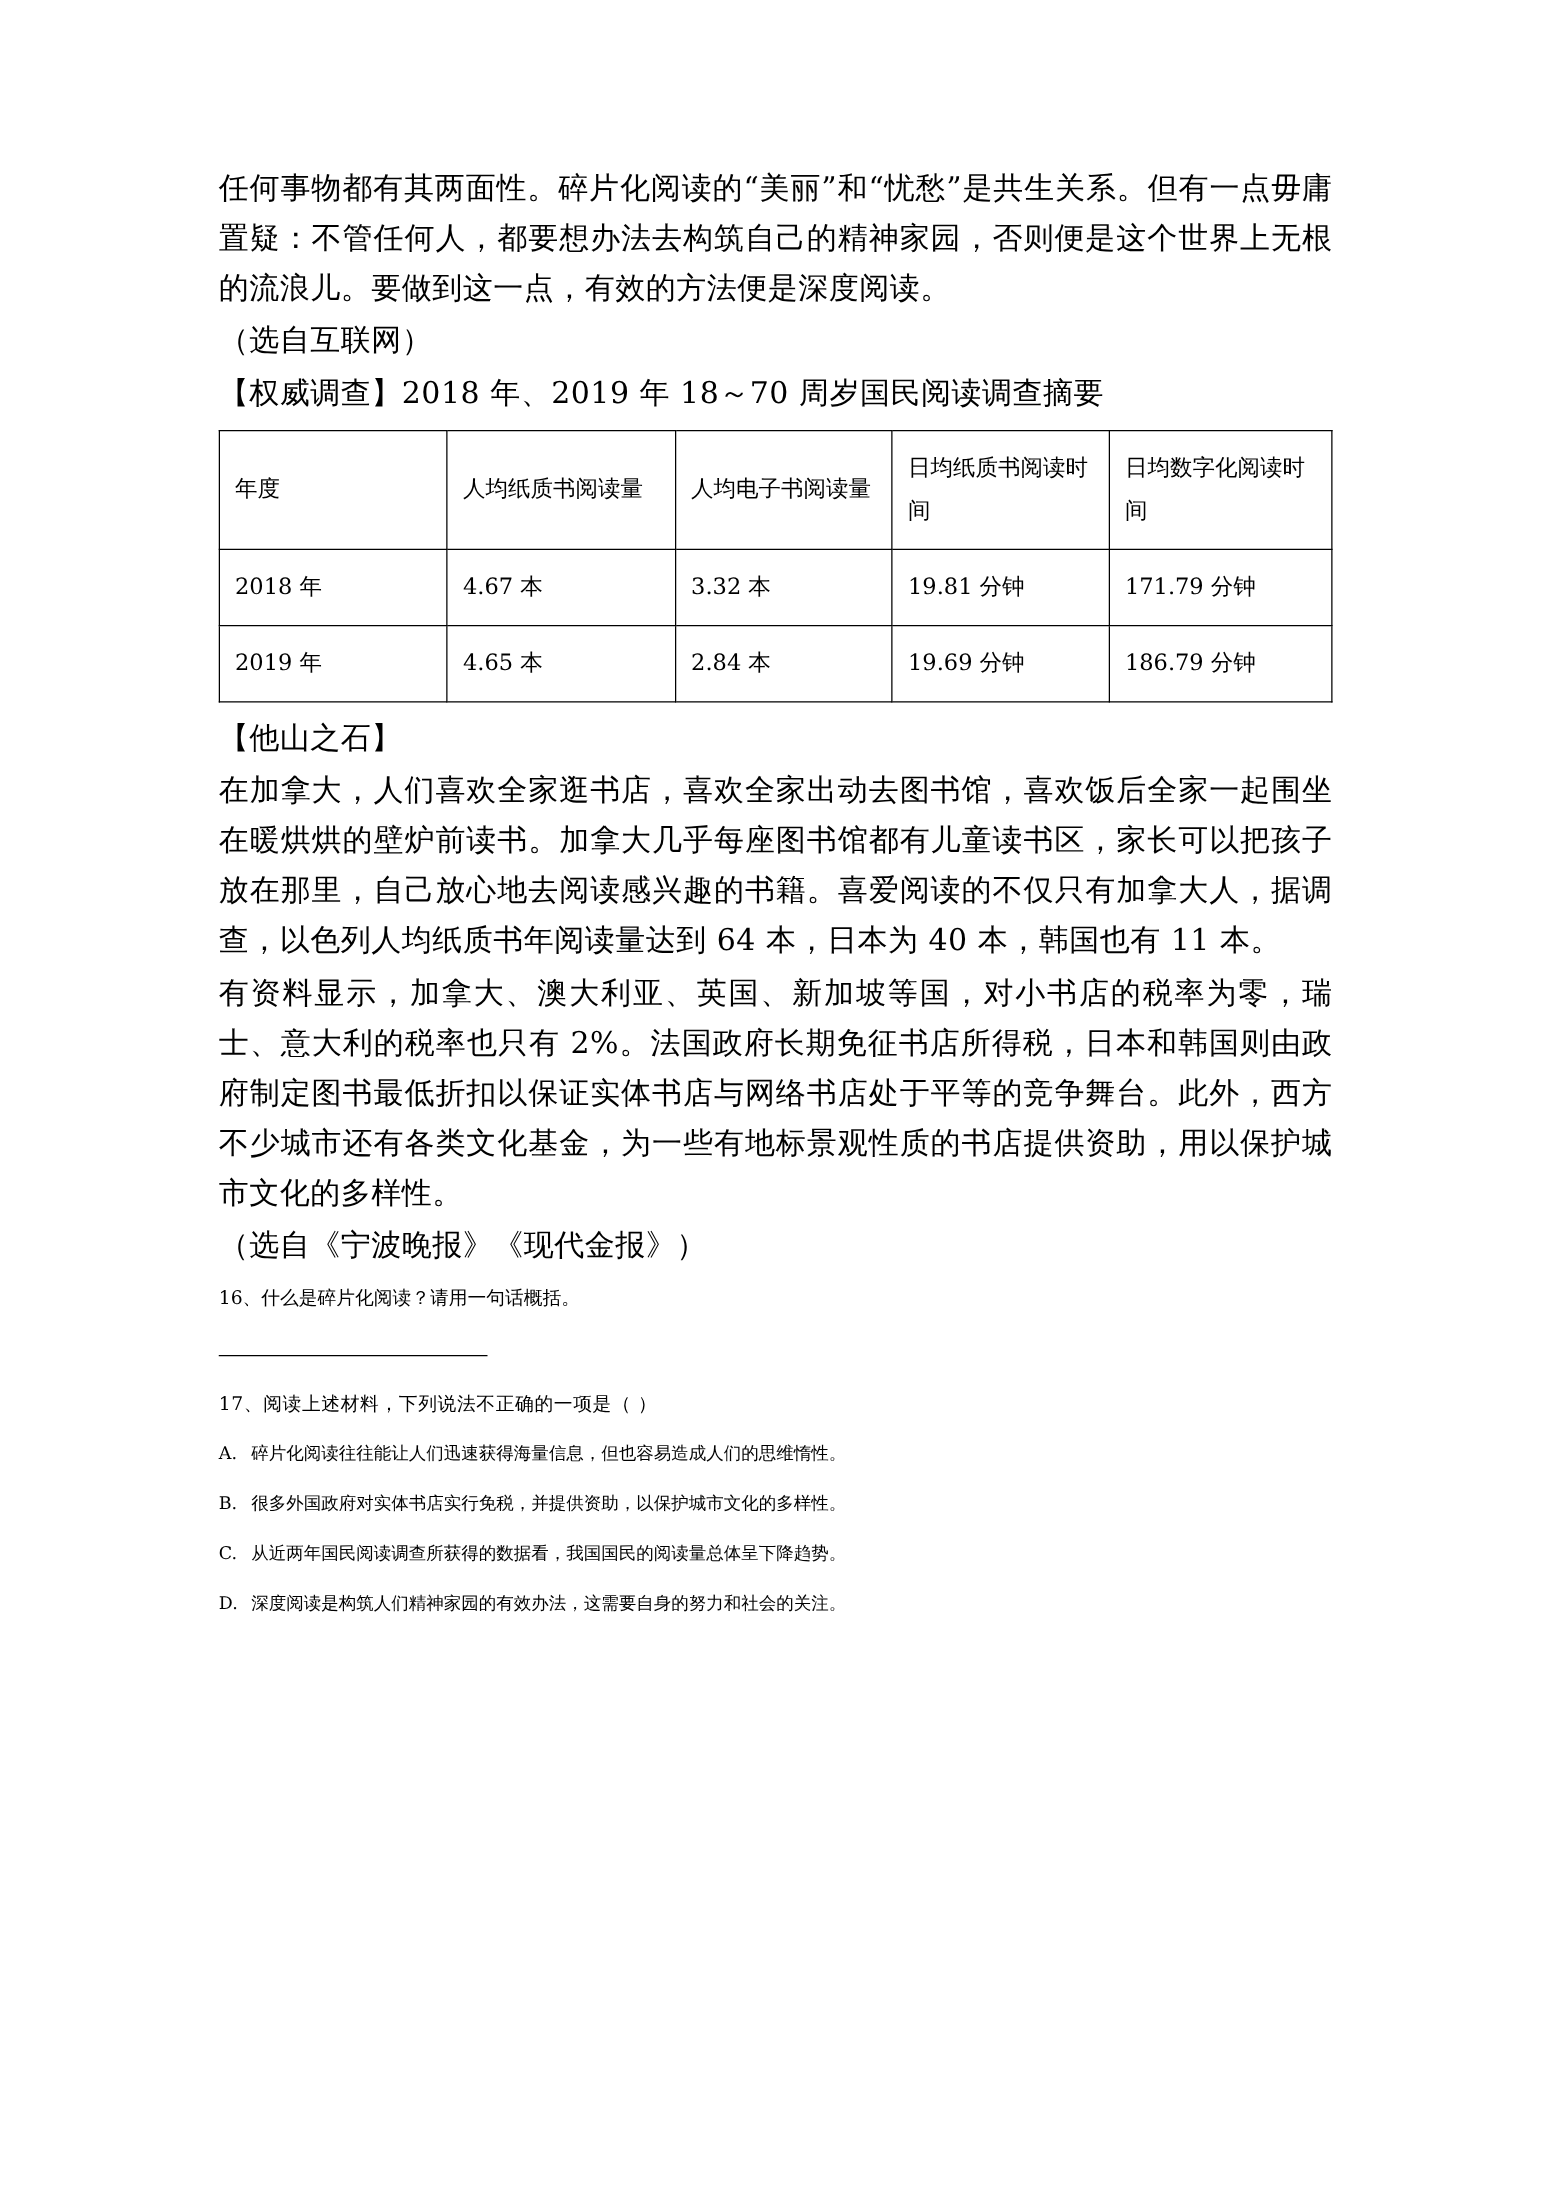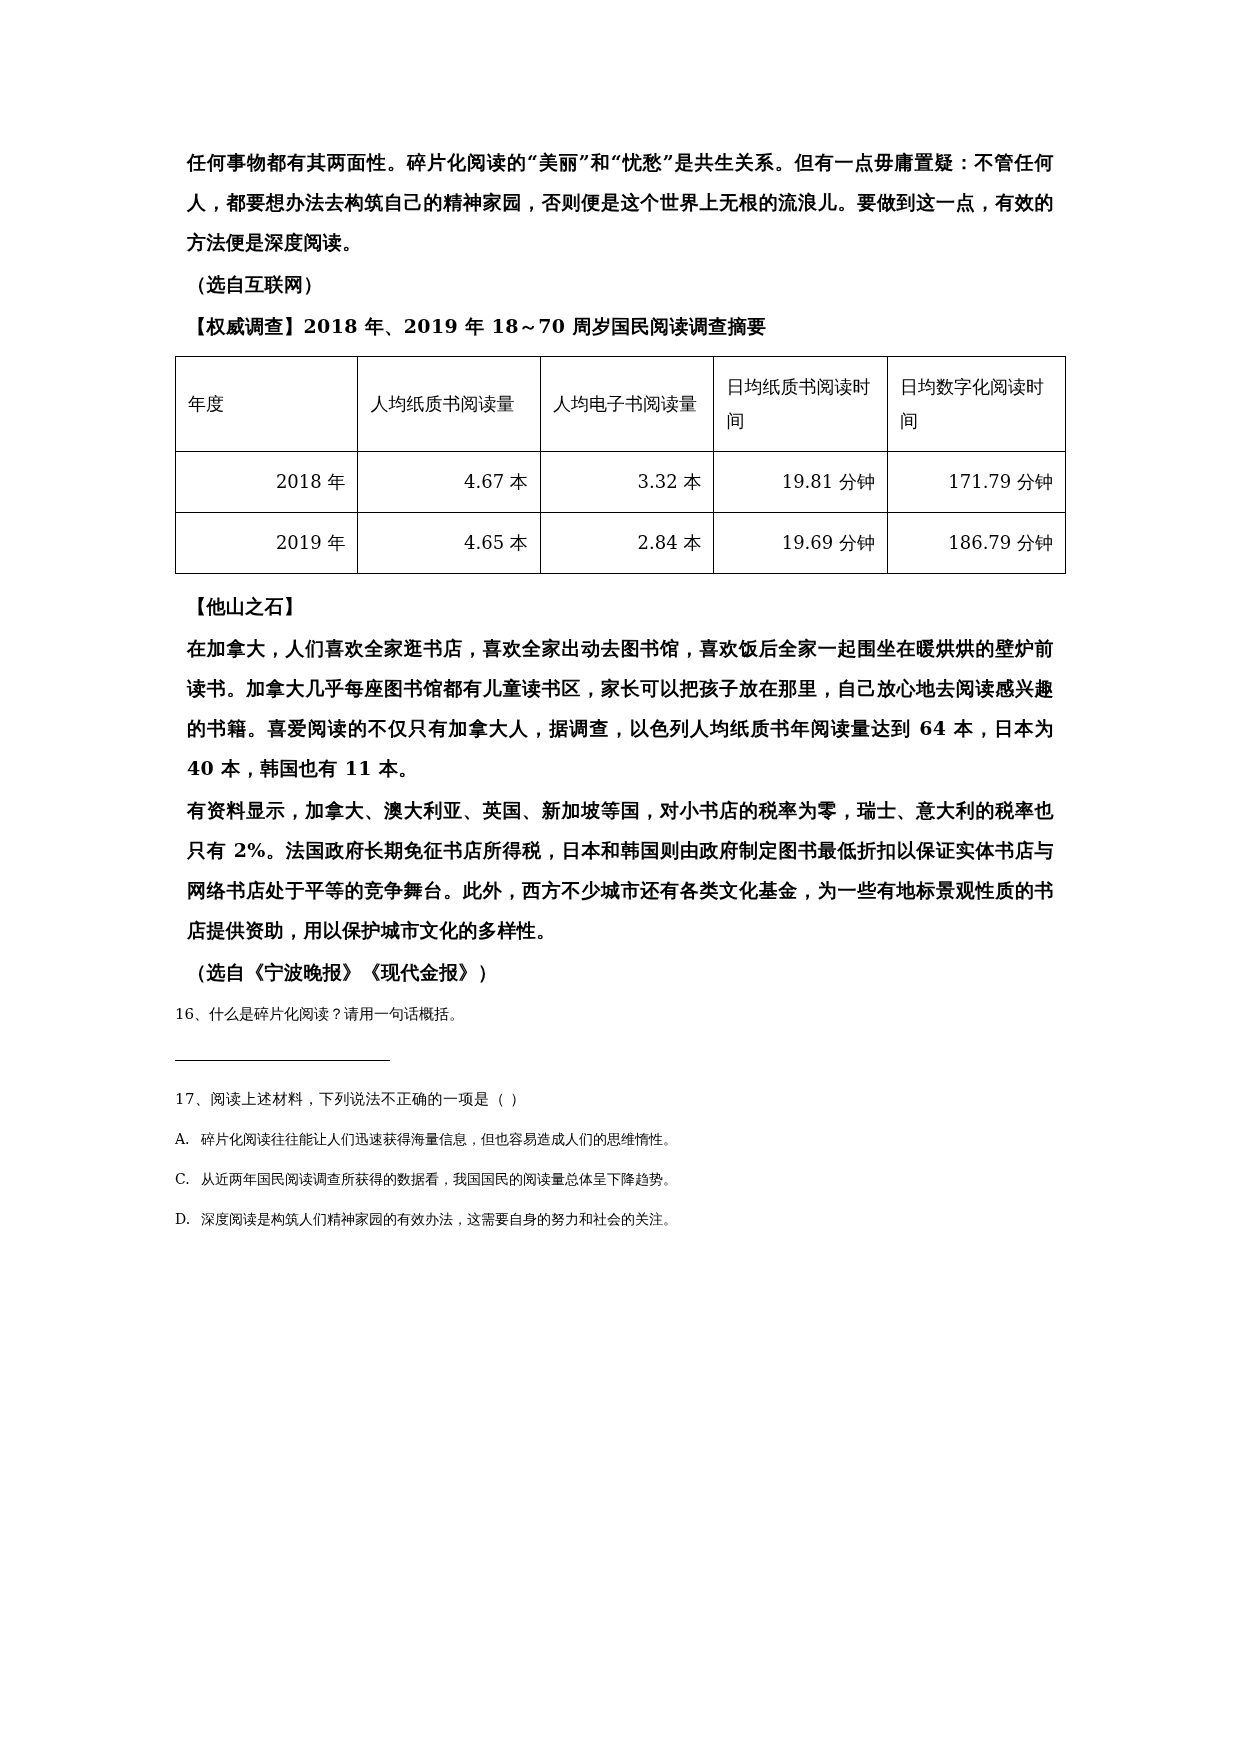--- a/index.html
+++ b/index.html
@@ -18,26 +18,25 @@
   .page {
     position: absolute;
     left: 0;
     top: 0;
     width: 1241px;
     height: 1754px;
     box-sizing: border-box;
     padding: 130px 175px 0 175px;
   }
   .para {
-    font-size: 19px;
+    font-size: 24px;
     line-height: 40px;
     letter-spacing: 0.4px;
     text-align: justify;
-    margin: 12px;
-    font-weight: bold;
+    margin: 0;
   }
   .para + .para {
     margin-top: 0;
   }
   .blk {
     margin-bottom: 2px;
   }
   .indent-none { text-indent: 0; }
 
   table.survey {
@@ -56,21 +55,20 @@
     padding: 8px 12px;
     vertical-align: middle;
     text-align: left;
     font-family: "DejaVu Serif", "Liberation Serif", serif;
   }
   table.survey thead td {
     height: 78px;
   }
   table.survey tbody td {
     height: 44px;
-    text-align: right;
   }
   .col-a { width: 20.5%; }
   .col-b { width: 20.5%; }
   .col-c { width: 19.5%; }
   .col-d { width: 19.5%; }
   .col-e { width: 20%; }
 
   .answer-rule {
     width: 215px;
     border: 0;
@@ -152,19 +150,22 @@
   <p class="q-line">16、什么是碎片化阅读？请用一句话概括。</p>
 
   <hr class="answer-rule">
 
   <p class="q-line paren-space">17、阅读上述材料，下列说法不正确的一项是（        ）</p>
 
   <p class="opt">
     <span class="lbl">A.</span><span>碎片化阅读往往能让人们迅速获得海量信息，但也容易造成人们的思维惰性。</span>
   </p>
   <p class="opt">
+    <span class="lbl">B.</span><span>很多外国政府对实体书店实行免税，并提供资助，以保护城市文化的多样性。</span>
+  </p>
+  <p class="opt">
     <span class="lbl">C.</span><span>从近两年国民阅读调查所获得的数据看，我国国民的阅读量总体呈下降趋势。</span>
   </p>
   <p class="opt">
     <span class="lbl">D.</span><span>深度阅读是构筑人们精神家园的有效办法，这需要自身的努力和社会的关注。</span>
   </p>
 
 </div>
 
 </body></html>

